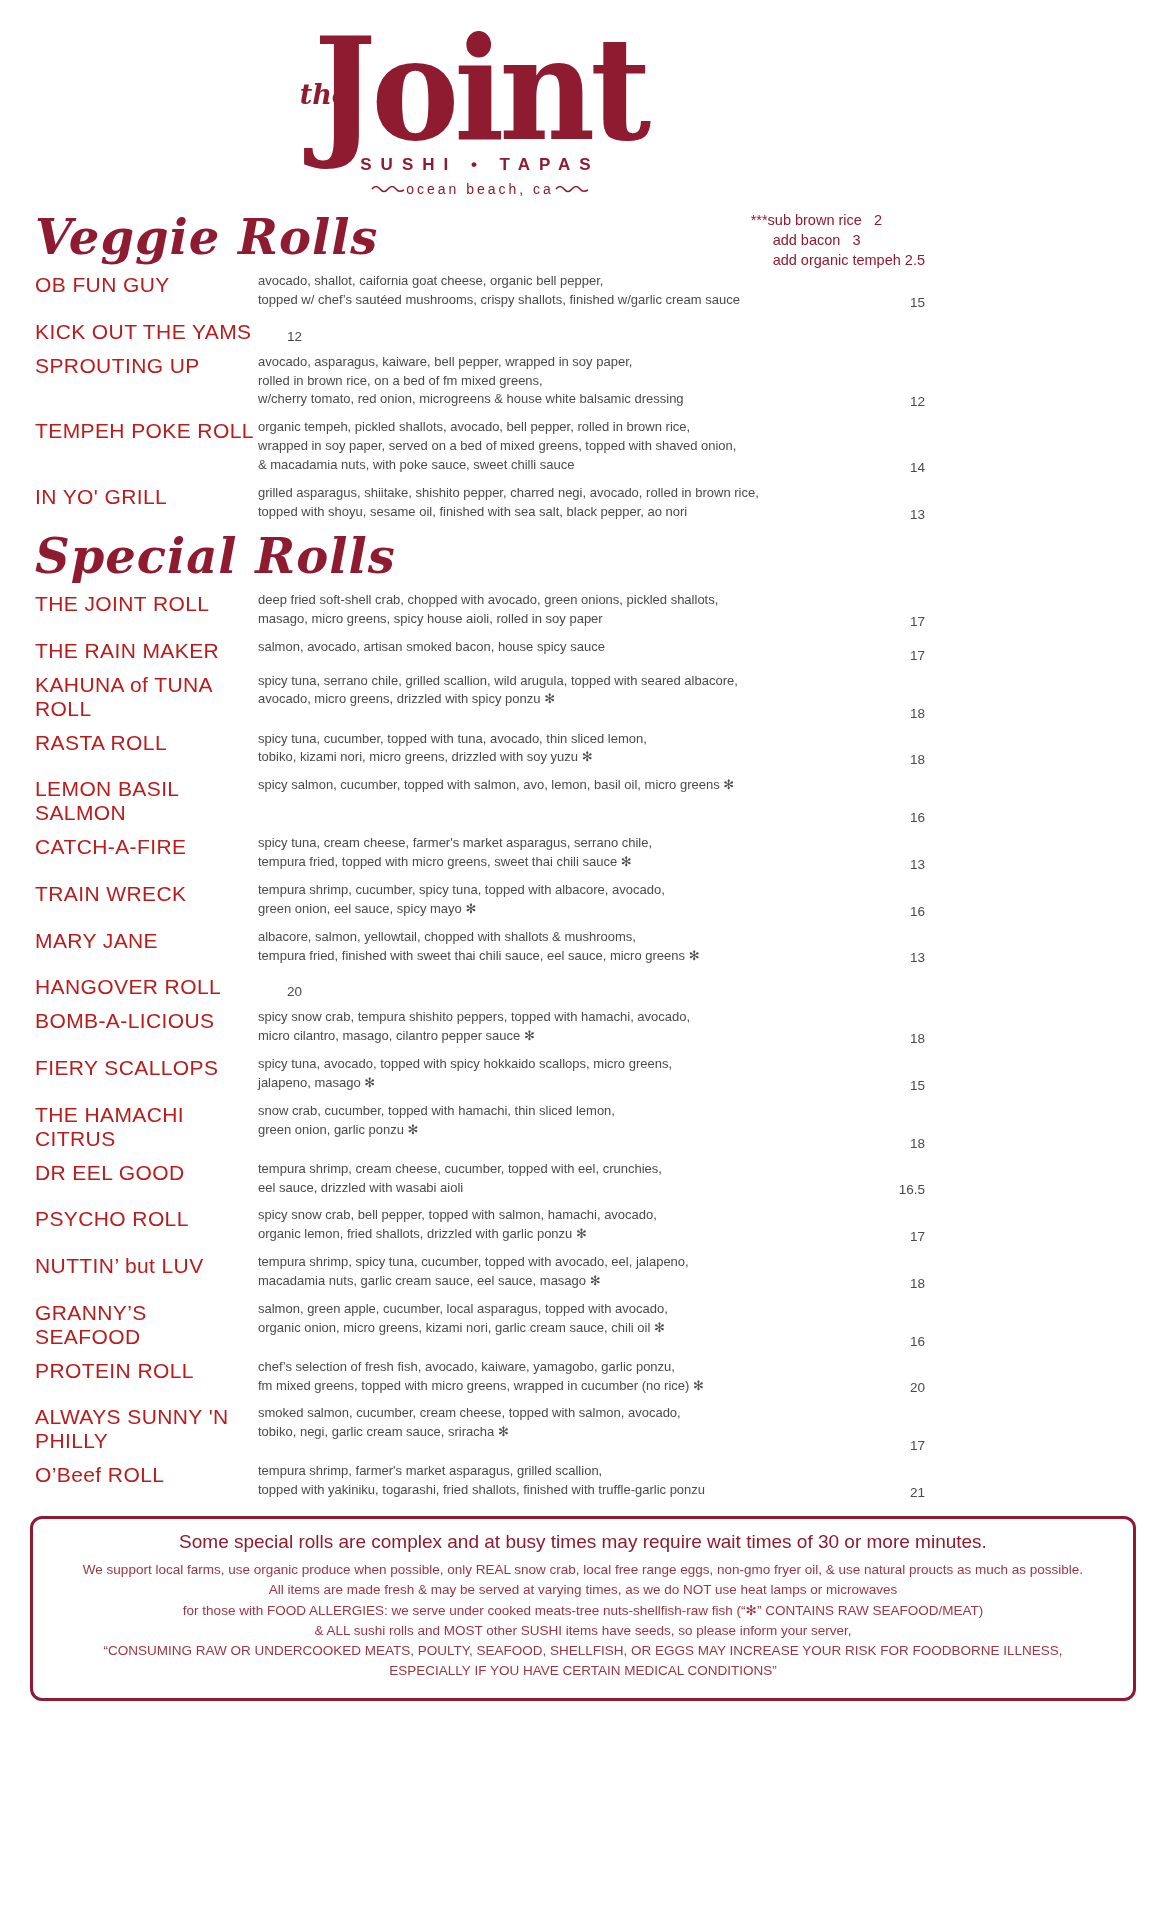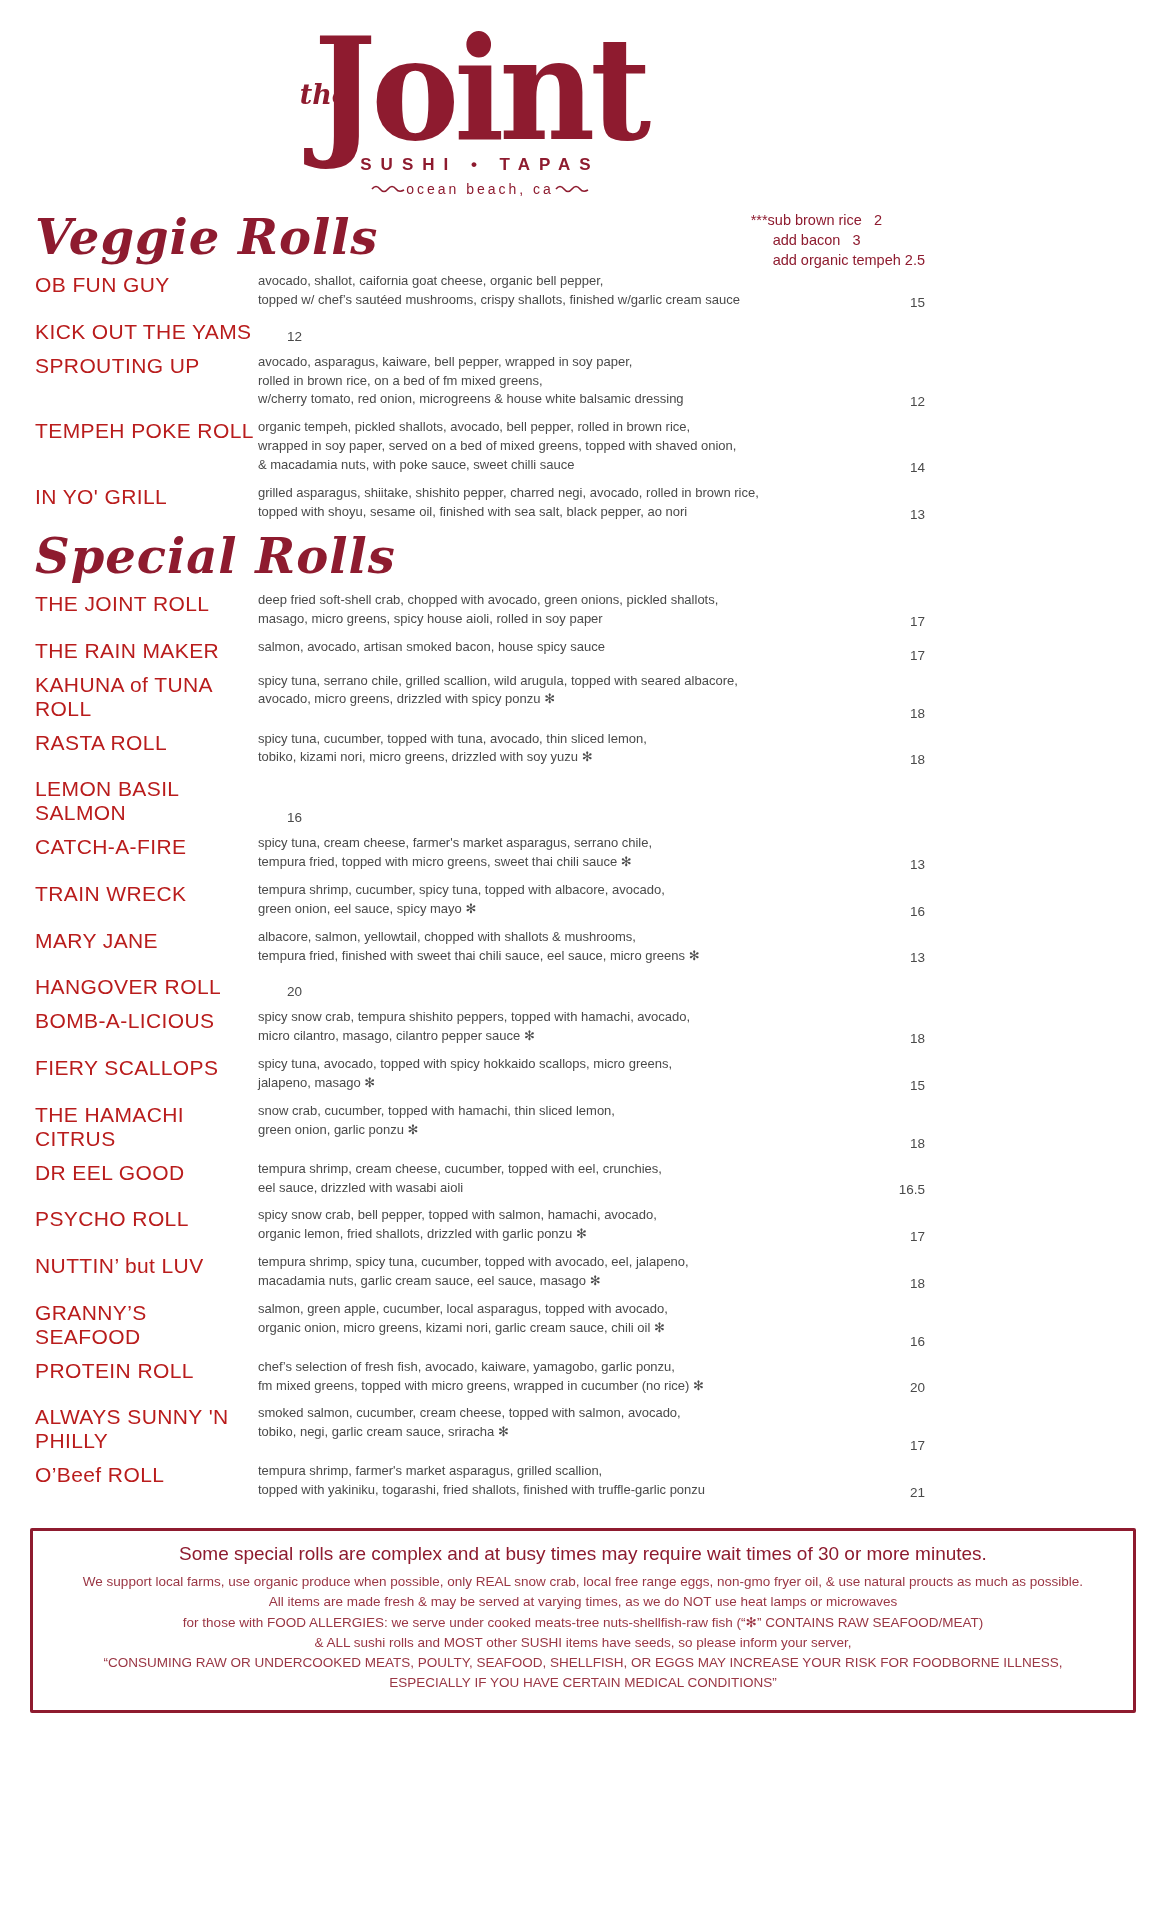--- a/index.html
+++ b/index.html
@@ -47,21 +47,21 @@
     flex:0 0 223px; width:223px; font-size:21px; color:#b91c1c;
     letter-spacing:0.4px; padding-top:1px;
   }
   .item-desc { flex:1; font-size:13px; line-height:1.45; color:#4a4a4a; white-space:pre-line; }
   .item-price { flex:0 0 44px; text-align:right; font-size:13.5px; color:#4a4a4a; align-self:flex-end; }
 
   .menu-section { margin-bottom:4px; }
 
   
   .footer-box {
-    margin:28px 30px 30px; border:3px solid #8e1b2f; border-radius:2px;
+    margin:16px 30px 30px; border:3px solid #8e1b2f; border-radius:12px;
     padding:12px 30px 16px; text-align:center; color:#8e1b2f;
   }
   .footer-large { font-size:19px; margin-bottom:7px; color:#8e1b2f; }
   .footer-small { font-size:13.5px; line-height:1.5; max-width:1010px; margin:0 auto; color:#9a3644; }
 </style>
 </head>
 <body>
 
 <div class="content">
 
@@ -145,20 +145,21 @@
           <div class="item-price">18</div>
         </div>
         <div class="menu-item">
           <div class="item-name">RASTA ROLL</div>
           <div class="item-desc">spicy tuna, cucumber, topped with tuna, avocado, thin sliced lemon,
 tobiko, kizami nori, micro greens, drizzled with soy yuzu ✻</div>
           <div class="item-price">18</div>
         </div>
         <div class="menu-item">
           <div class="item-name">LEMON BASIL SALMON</div>
+          <div class="item-desc">spicy salmon, cucumber, topped with salmon, avo, lemon, basil oil, micro greens ✻</div>
           <div class="item-price">16</div>
         </div>
         <div class="menu-item">
           <div class="item-name">CATCH-A-FIRE</div>
           <div class="item-desc">spicy tuna, cream cheese, farmer's market asparagus, serrano chile,
 tempura fried, topped with micro greens, sweet thai chili sauce ✻</div>
           <div class="item-price">13</div>
         </div>
         <div class="menu-item">
           <div class="item-name">TRAIN WRECK</div>

